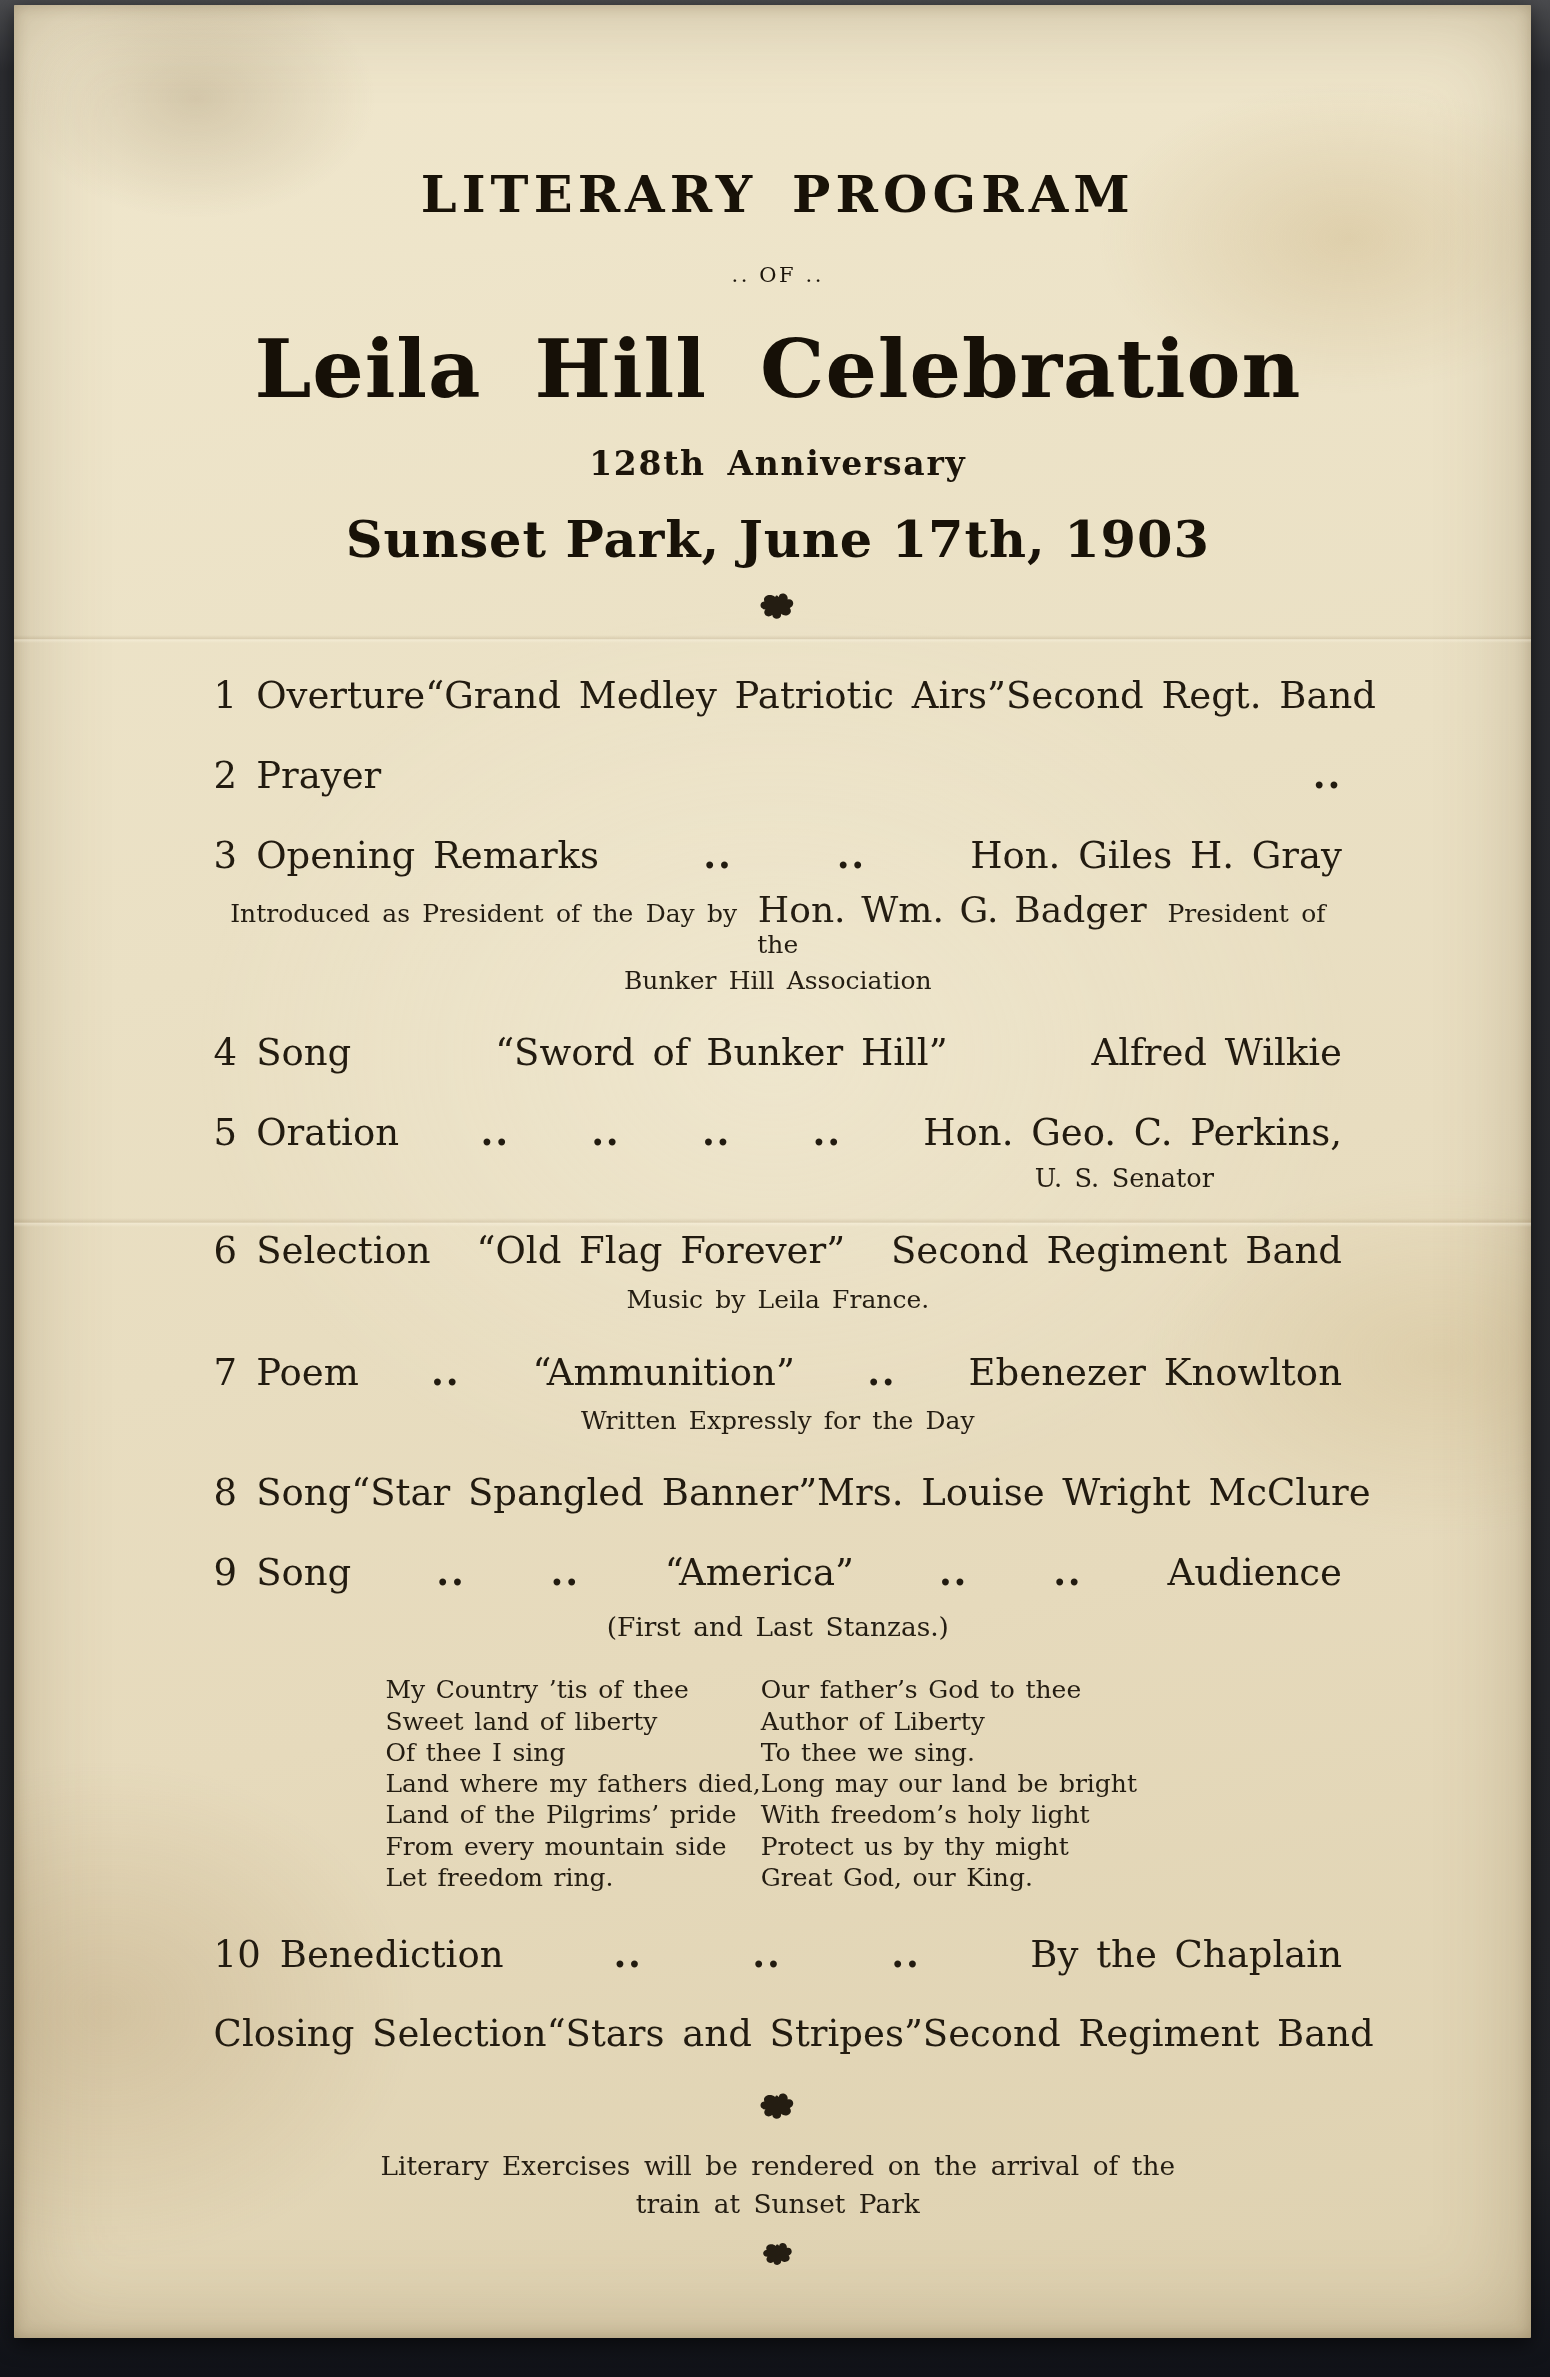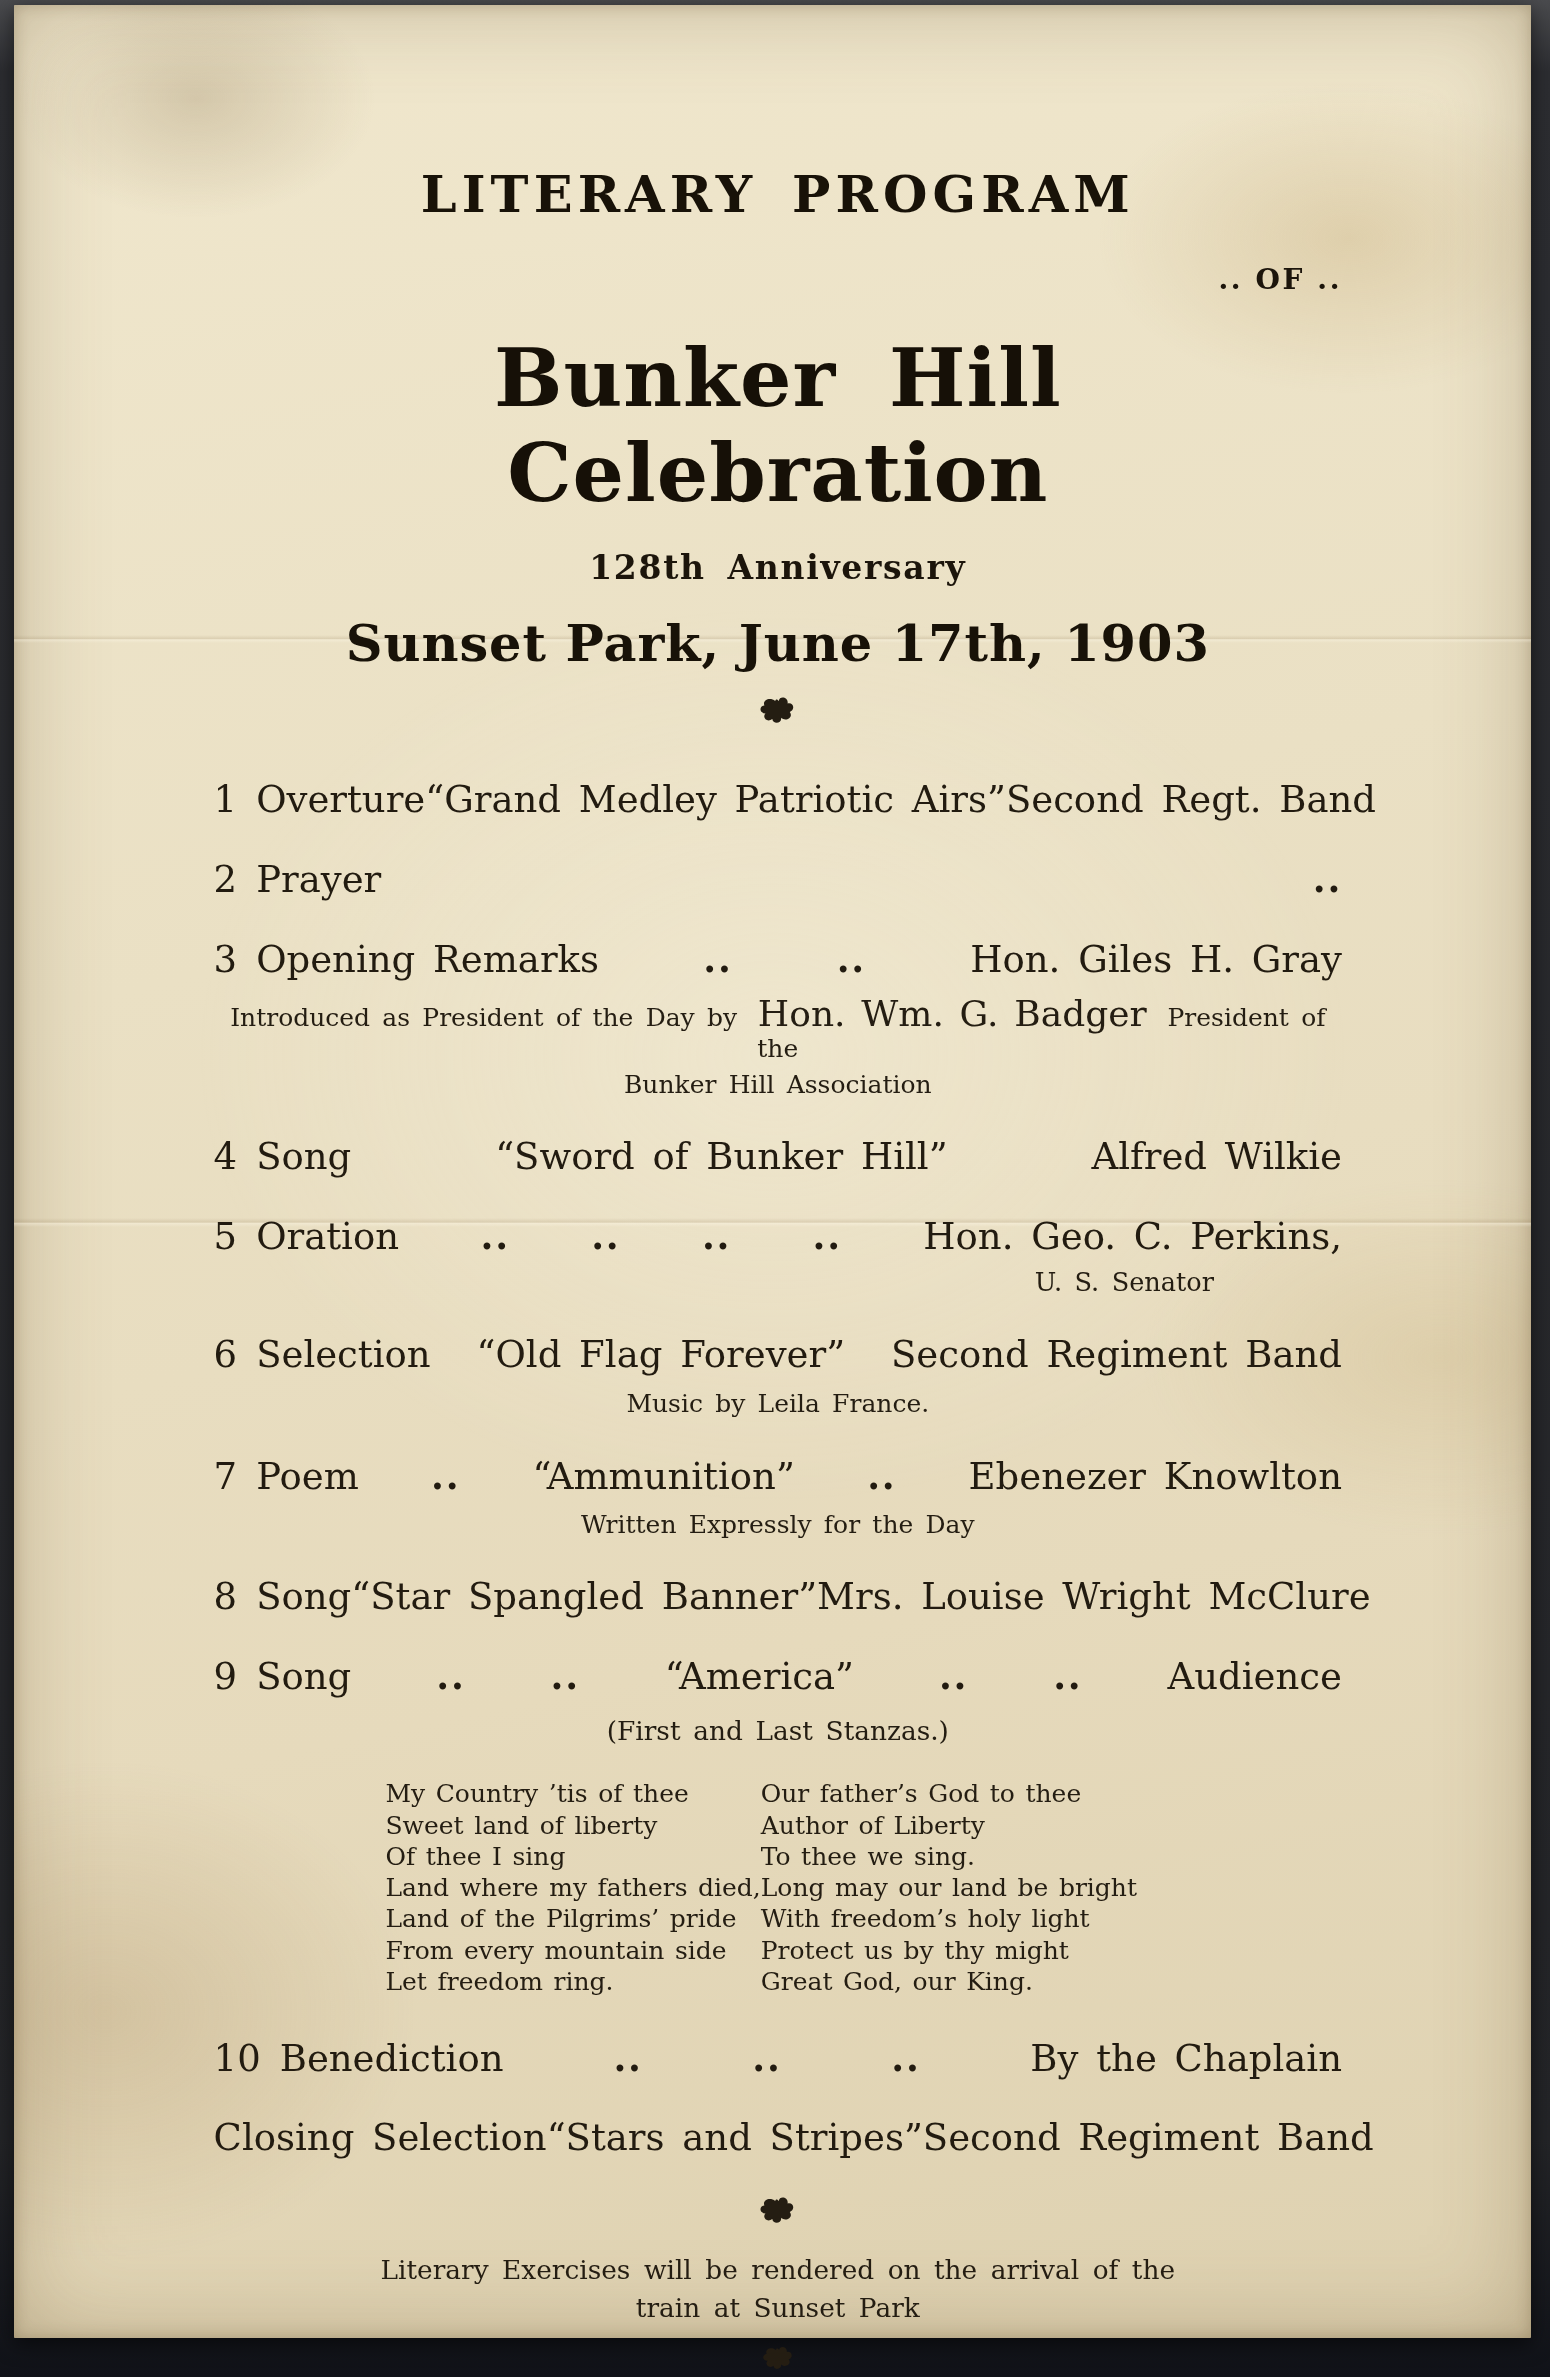--- a/index.html
+++ b/index.html
@@ -35,21 +35,21 @@
     position:absolute; left:0; right:0; height:8.5px; pointer-events:none;
     background:linear-gradient(180deg, rgba(120,95,55,0) 0%, rgba(120,95,55,0.14) 45%, rgba(255,250,235,0.35) 60%, rgba(120,95,55,0) 100%);
   }
   .content {
     position:relative; height:100%;
     padding:159px 189px 0 200px;
     color:#211a11;
   }
   
   .eyebrow { text-align:center; font-size:51px; font-weight:bold; letter-spacing:5.1px; word-spacing:12px; color:#181208; }
-  .of-line { text-align:right; font-size:28px; font-weight:bold; letter-spacing:2.6px; margin-top:39px; color:#1c150b; }
+  .of-line { text-align:center; font-size:21px; font-weight:normal; letter-spacing:2.6px; margin-top:39px; color:#1c150b; }
   .title   { text-align:center; font-size:81px; font-weight:bold; word-spacing:24px; letter-spacing:0.9px; margin-top:34px; color:#161007; }
   .anniversary { text-align:center; font-size:33px; font-weight:bold; letter-spacing:1.7px; word-spacing:8.5px; margin-top:28px; color:#1c150b; }
   .venue   { text-align:center; font-size:51px; font-weight:bold; letter-spacing:0.9px; margin-top:25.6px; color:#181208; }
   .ornament { text-align:center; margin-top:22px; color:#241d12; }
   .ornament svg { transform:rotate(-14deg); }
   
   .program { margin-top:49px; }
   .row {
     display:flex; justify-content:space-between; align-items:baseline;
     font-size:37px; margin-top:36px; word-spacing:6px; color:#221b10;
@@ -75,21 +75,21 @@
 
 <div class="page">
   <div class="paper">
     <div class="crease" style="top:27%;"></div>
     <div class="crease" style="top:52%;"></div>
 
     <div class="content">
 
       <div class="eyebrow">LITERARY PROGRAM</div>
       <div class="of-line">.. OF ..</div>
-      <div class="title">Bunker Hill Celebration</div>
+      <div class="title">Leila Hill Celebration</div>
       <div class="anniversary">128th Anniversary</div>
       <div class="venue">Sunset Park, June 17th, 1903</div>
 
       <div class="ornament">
         <svg width="39" height="31" viewBox="0 0 44 34">
             <path d="M22 6 C18 0 8 1 9 8 C3 7 1 15 8 17 C3 20 7 28 14 25 C13 31 23 33 24 26 C28 32 38 29 35 22 C42 21 42 12 35 12 C38 5 28 1 26 7 C25 4 23 4 22 6 Z" fill="currentColor"></path>
           </svg>
       </div>
 
       <div class="program">

